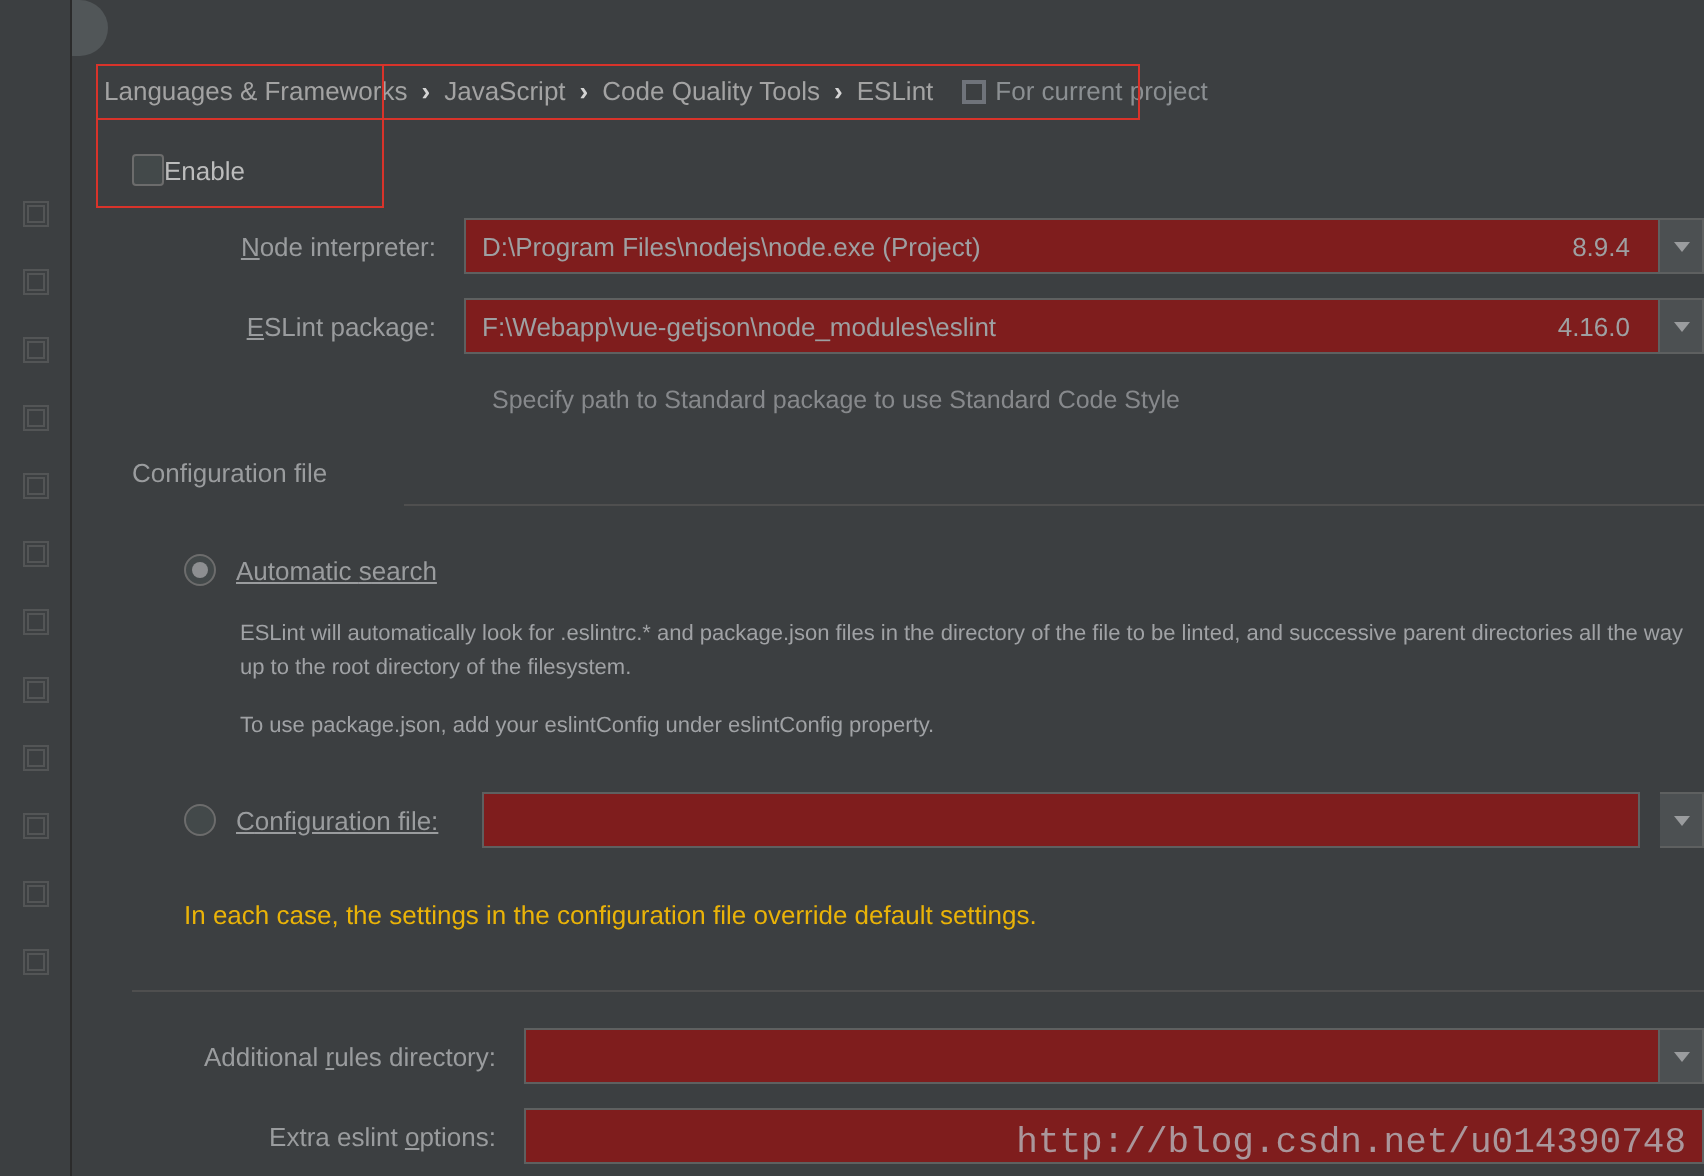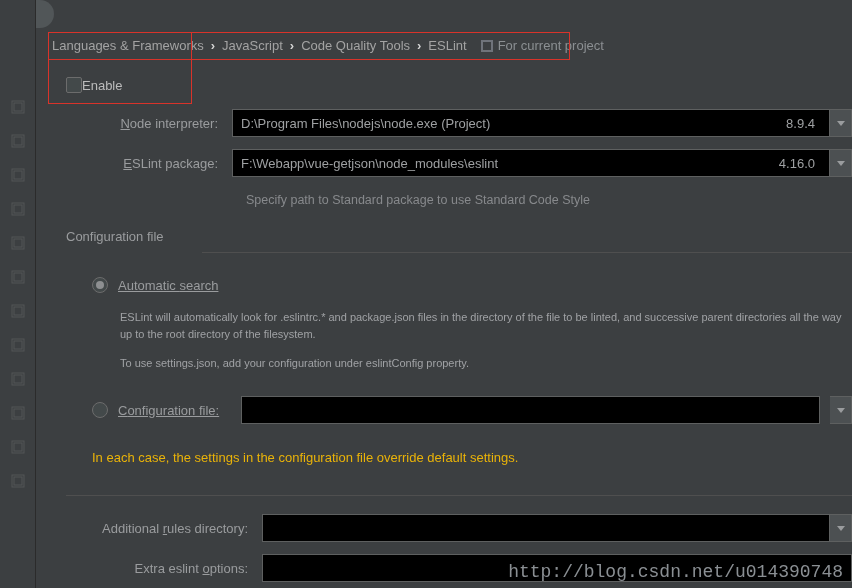--- a/index.html
+++ b/index.html
@@ -102,21 +102,21 @@
     width: 180px;
     text-align: right;
     color: #9a9c9e;
     padding-right: 14px;
   }
   .form-label .ul { text-decoration: underline; }
   .input-wrap {
     flex: 1;
     display: flex;
     align-items: center;
-    background: #000000;
+    background: #7f1d1d;
     border: 1px solid #5e6060;
     height: 28px;
     padding: 0 8px;
     min-width: 0;
   }
   .input-text {
     flex: 1;
     color: #9ea0a2;
     white-space: nowrap;
     overflow: hidden;
@@ -326,21 +326,21 @@
     <div class="section-title">Configuration file</div>
     <div class="separator"></div>
 
     <div class="radiogroup">
       <div class="radio-row">
         <div class="radio selected"></div>
         <span class="radio-label">Automatic <span class="ul">s</span>earch</span>
       </div>
       <div class="desc-block" style="padding-left:28px;">
         <p>ESLint will automatically look for .eslintrc.* and package.json files in the directory of the file to be linted, and successive parent directories all the way up to the root directory of the filesystem.</p>
-        <p>To use settings.json, add your configuration under eslintConfig property.</p>
+        <p>To use package.json, add your eslintConfig under eslintConfig property.</p>
       </div>
       <div class="config-file-row">
         <div class="radio"></div>
         <span class="radio-label"><span class="ul">C</span>onfiguration file:</span>
         <div class="input-wrap" style="flex:1;">
           <span class="input-text"></span>
         </div>
         <div class="dd-btn">
             <div class="tri"></div>
           </div>

